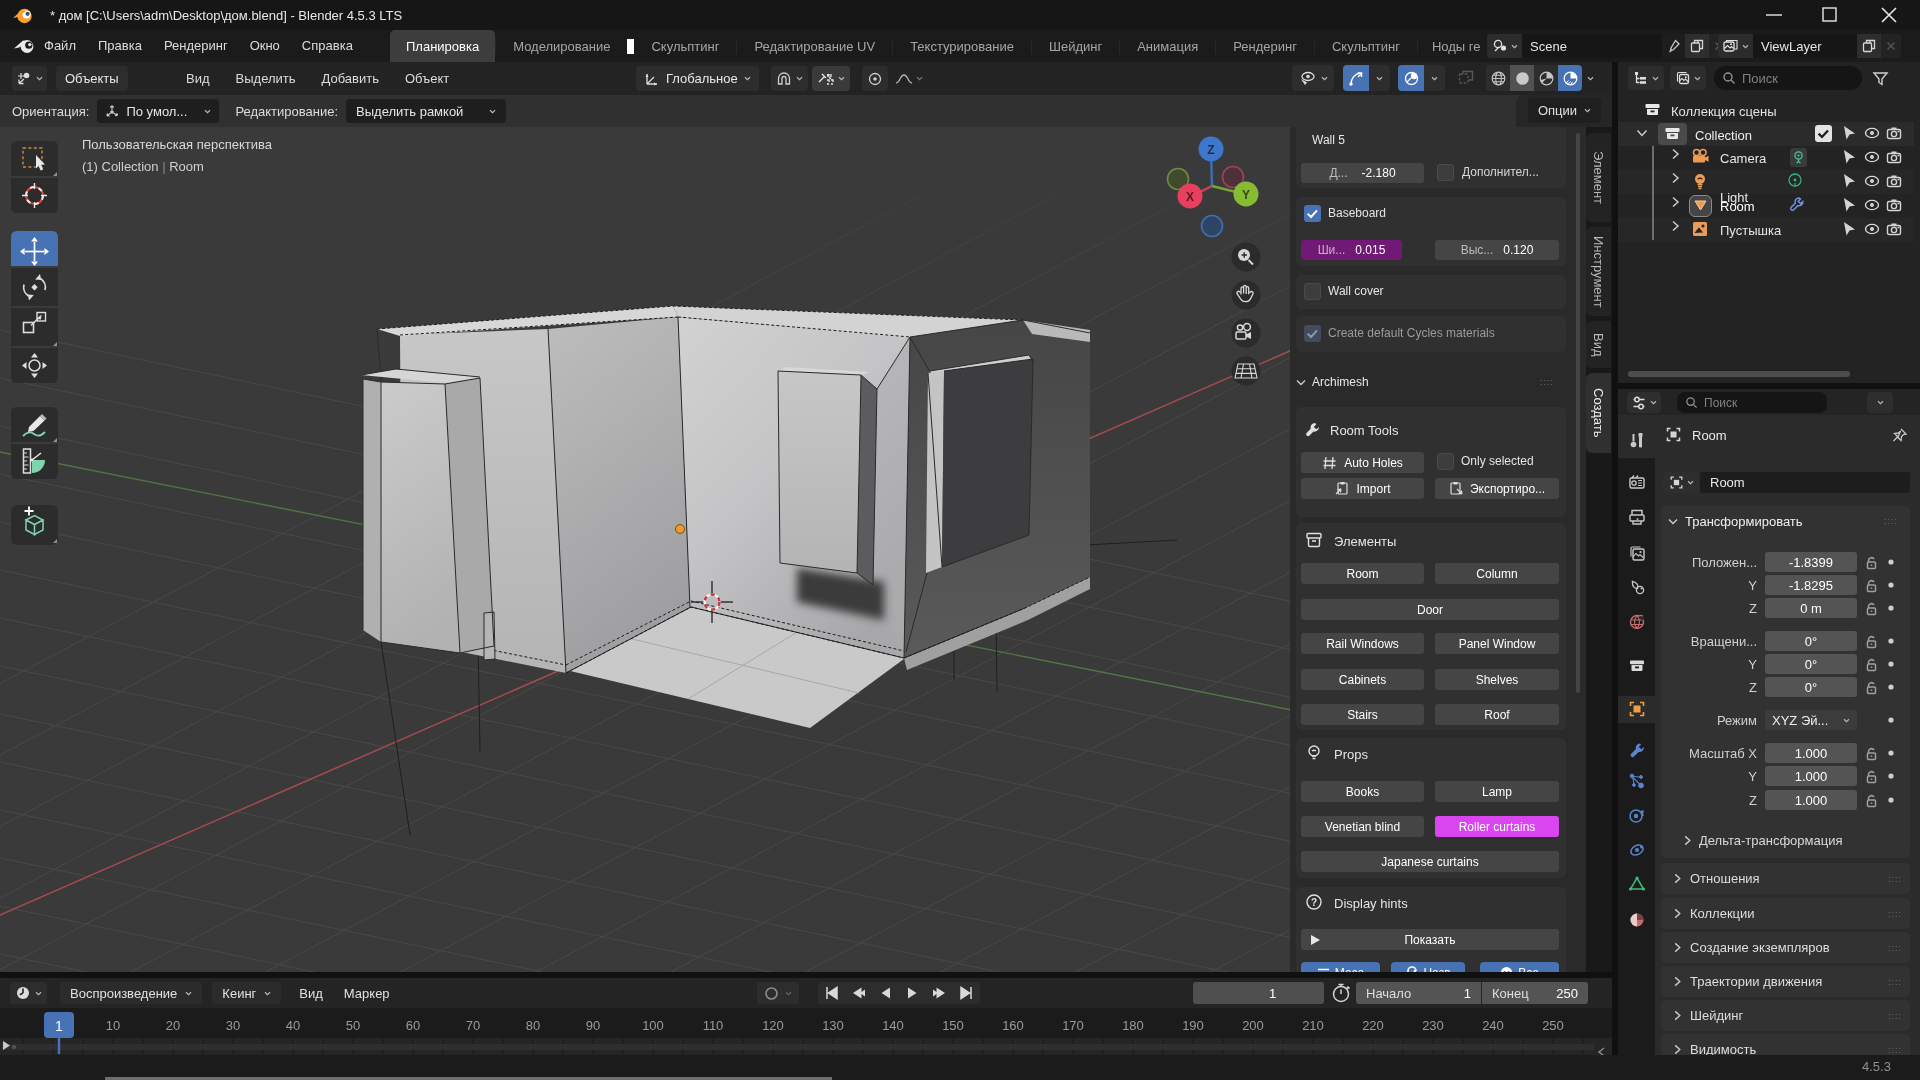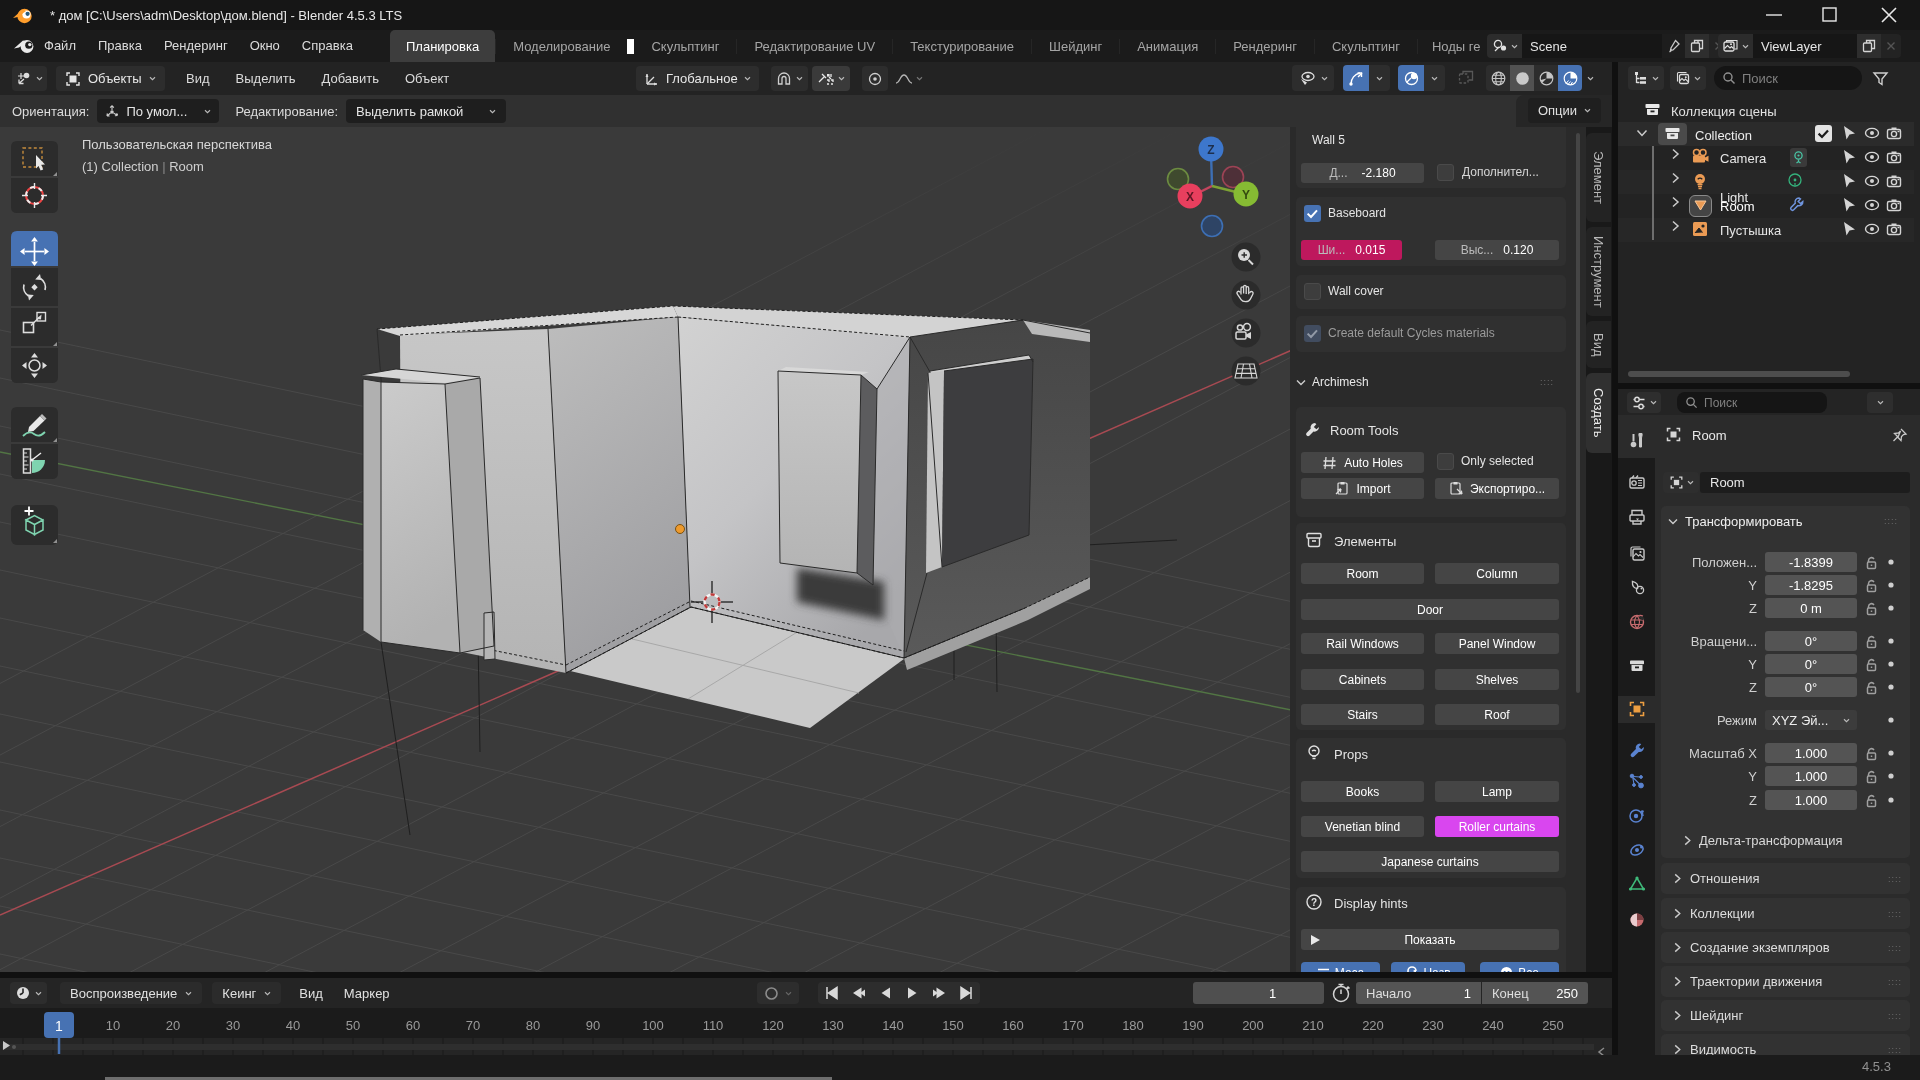--- a/index.html
+++ b/index.html
@@ -129,21 +129,21 @@
   <div class="btn row" style="height:25px;padding:0 4px;">
     <svg width="17" height="17" viewBox="0 0 17 17">
       <circle cx="10.5" cy="5.5" r="2.8" fill="#ddd"></circle>
       <path d="M3 13.5 L8 9 M3 13.5 L7.5 13.5 M3 13.5 L3 9.5" stroke="#ddd" stroke-width="1.3" fill="none"></path>
       <path d="M2 6 h6 M5 3 v6" stroke="#ddd" stroke-width="1.2"></path>
     </svg>
     <svg class="chev" viewBox="0 0 8 6" style="margin-left:3px;">
         <path d="M1 1.5 L4 4.5 L7 1.5" stroke="#bbb" stroke-width="1.3" fill="none"></path>
       </svg>
   </div>
-  <div class="btn row" style="height:25px;margin-left:9px;padding:0 9px;gap:7px;">
+  <div class="btn row" style="height:25px;margin-left:9px;padding:0 9px;gap:7px;flex-direction:column;">
     <svg width="16" height="16" viewBox="0 0 16 16">
       <rect x="4.5" y="4.5" width="7" height="7" fill="#e5e5e5"></rect>
       <path d="M2 5 V2 H5 M11 2 H14 V5 M14 11 V14 H11 M5 14 H2 V11" fill="none" stroke="#e5e5e5" stroke-width="1.4"></path>
     </svg>
     <span style="font-size:13px;color:#e8e8e8;">Объекты</span>
     <svg class="chev" viewBox="0 0 8 6">
         <path d="M1 1.5 L4 4.5 L7 1.5" stroke="#bbb" stroke-width="1.3" fill="none"></path>
       </svg>
   </div>
 </div>
@@ -573,21 +573,21 @@
 <div class="abs" style="left:1437px;top:37px;width:17px;height:17px;background:#3d3d3d;border-radius:3px;border:1px solid #4a4a4a;"></div>
 <div class="abs" style="left:1462px;top:38px;color:#d6d6d6;">Дополнител...</div>
 
 <div class="abs" style="left:1296px;top:70px;width:270px;height:69px;border-radius:5px;background:#303030;"></div>
 <div class="abs" style="left:1304px;top:78px;width:17px;height:17px;background:#4772b3;border-radius:3px;">
       <svg width="17" height="17" viewBox="0 0 17 17">
         <path d="M3.6 8.6 L7 12 L13 5.4" stroke="#fff" stroke-width="2" fill="none"></path>
       </svg>
     </div>
 <div class="abs" style="left:1328px;top:79px;color:#e4e4e4;">Baseboard</div>
-<div class="abs vfield" style="left:1301px;top:113px;width:101px;height:20px;background:#be185d;">
+<div class="abs vfield" style="left:1301px;top:113px;width:101px;height:20px;background:#701a75;">
       <span style="color:#bbb;margin-right:10px;">Ши...</span>
       <span>0.015</span>
     </div>
 <div class="abs vfield" style="left:1435px;top:113px;width:124px;height:20px;background:#454545;">
       <span style="color:#bbb;margin-right:10px;">Выс...</span>
       <span>0.120</span>
     </div>
 
 <div class="abs" style="left:1296px;top:148px;width:270px;height:34px;border-radius:5px;background:#303030;"></div>
 <div class="abs" style="left:1304px;top:156px;width:17px;height:17px;background:#3d3d3d;border-radius:3px;border:1px solid #4a4a4a;"></div>

